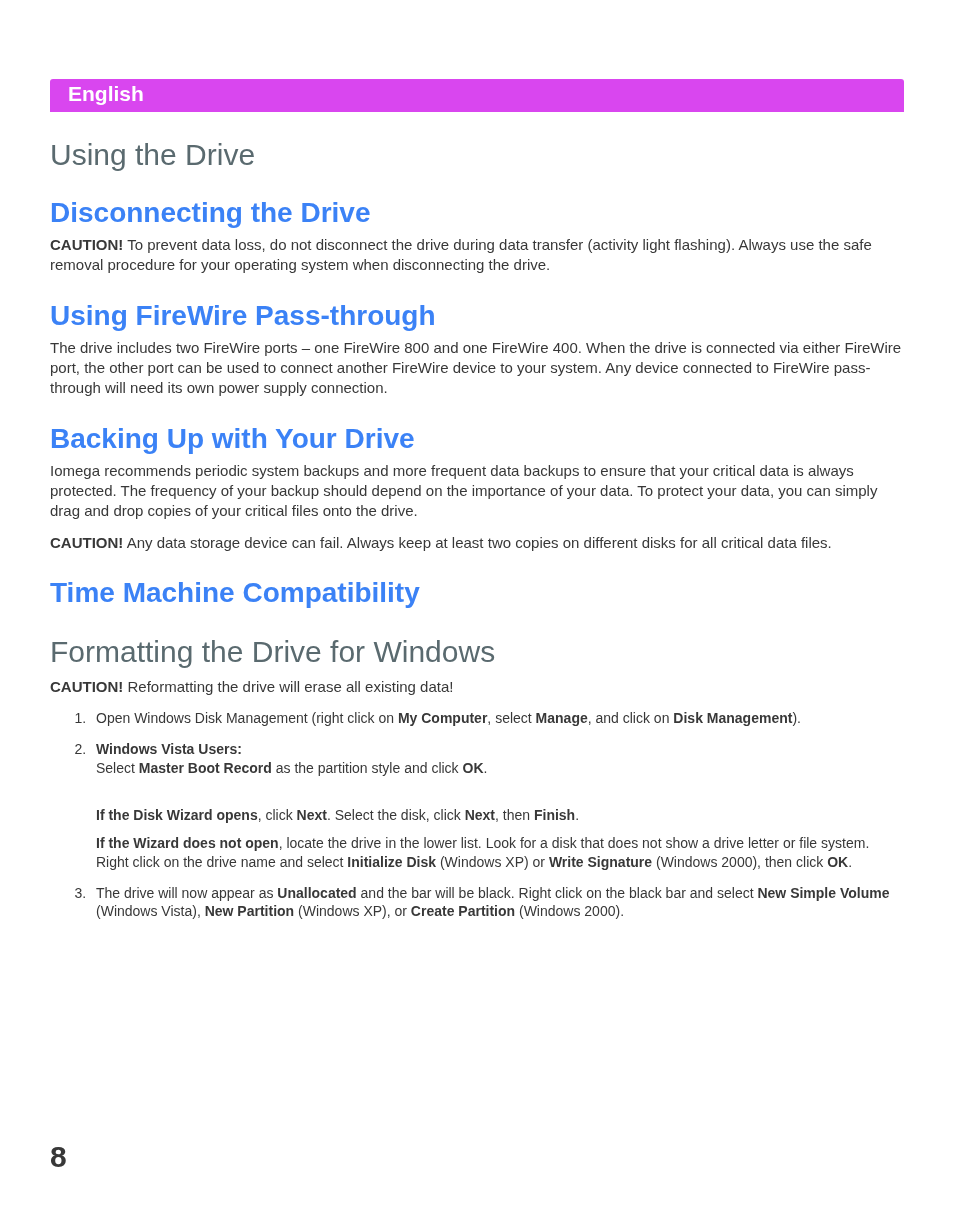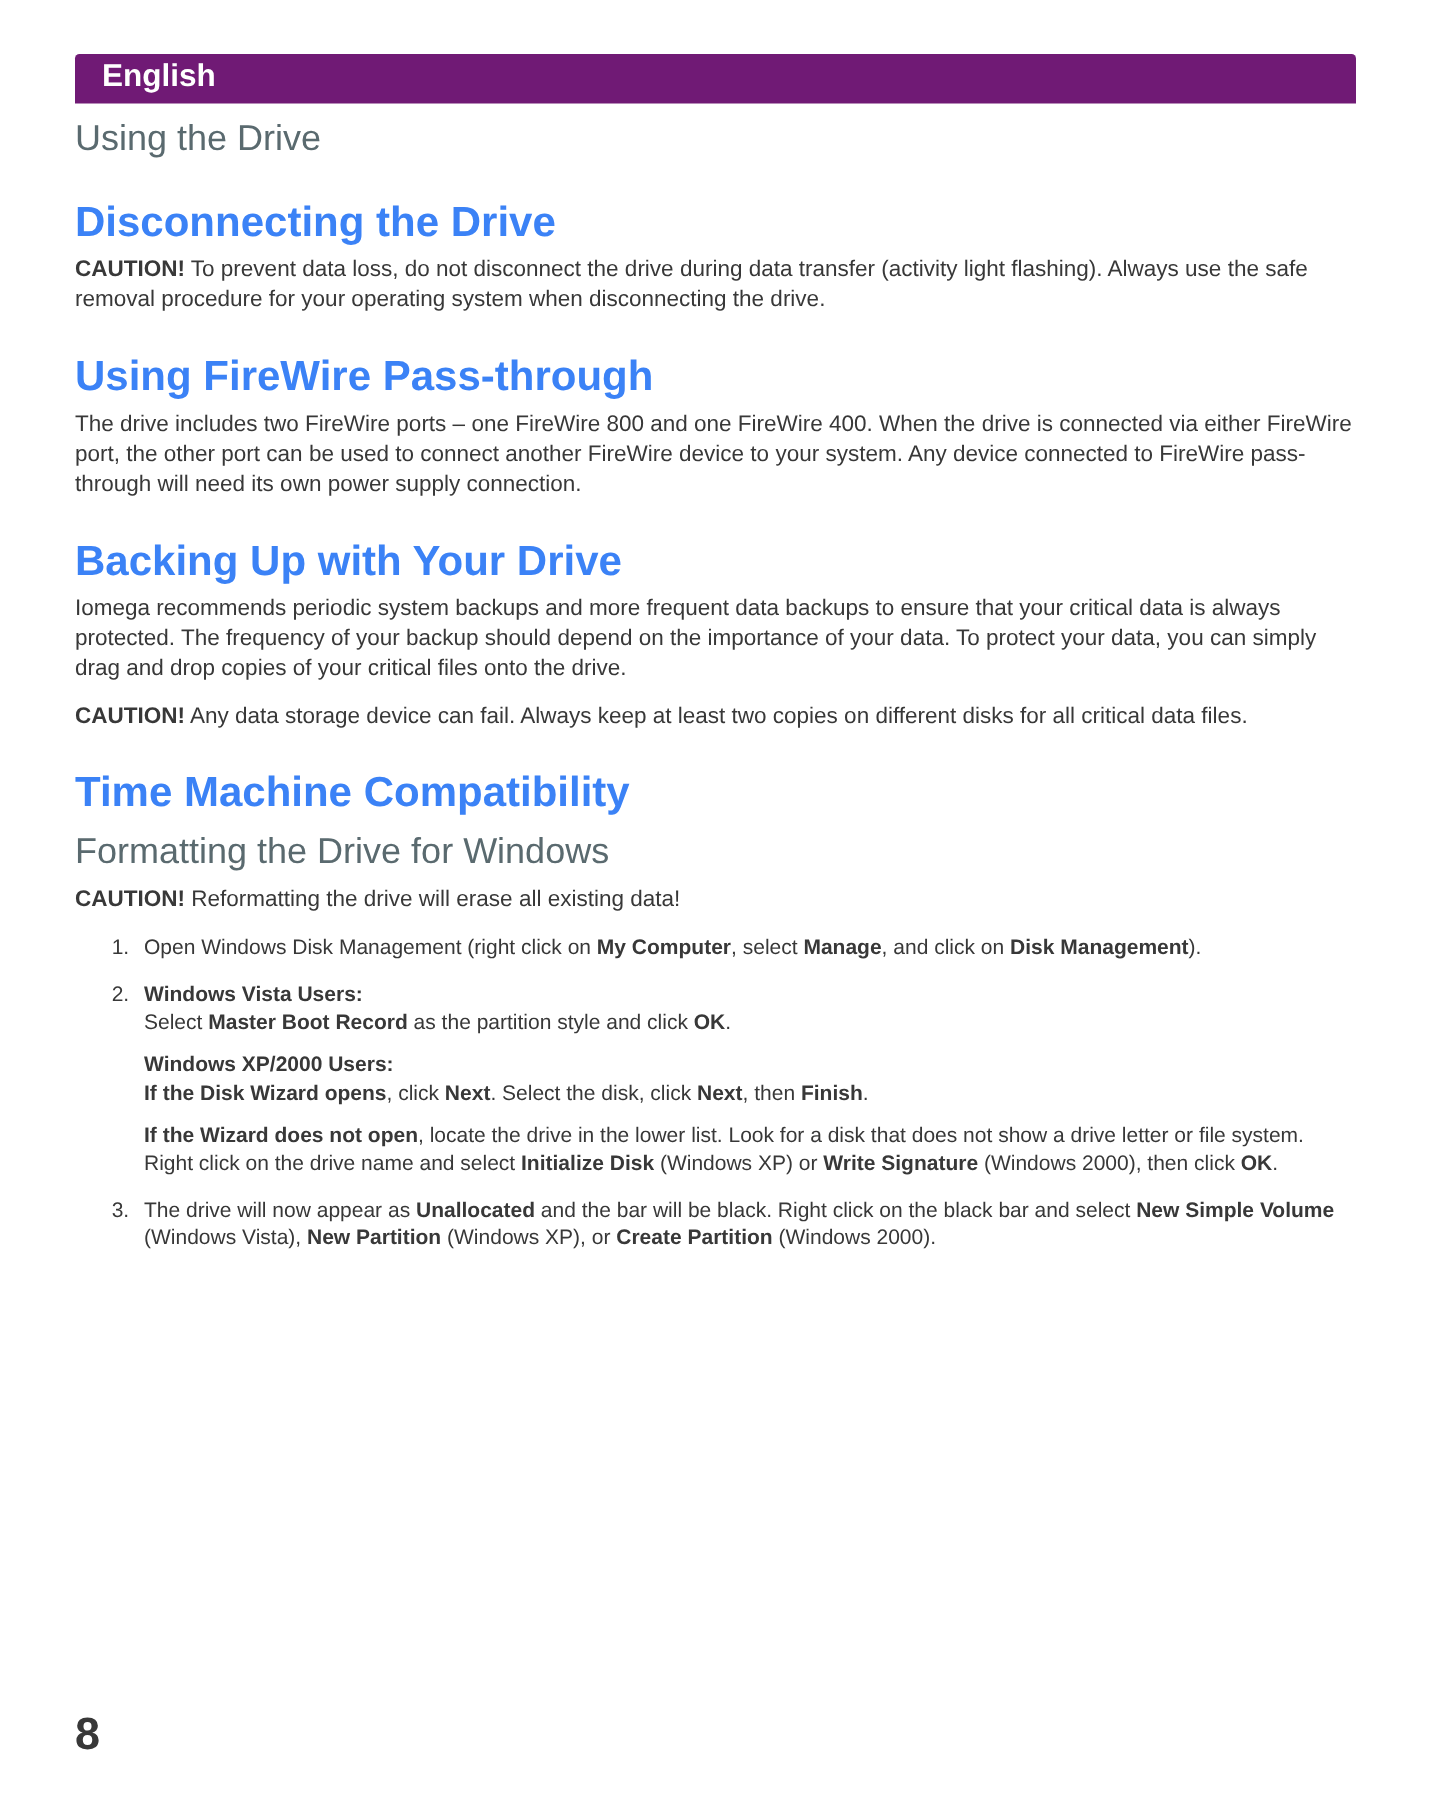--- a/index.html
+++ b/index.html
@@ -8,33 +8,34 @@
       height: 1206px;
       background: #fff;
       font-family: "Segoe UI", "Helvetica Neue", Arial, sans-serif;
       color: #383838;
       position: relative;
     }
     .page {
       padding: 36px 50px 0 50px;
     }
     .lang-bar {
-      background: #701a75;
+      background: #d946ef;
       color: #fff;
       font-size: 21px;
       font-weight: 700;
       padding: 3px 18px 6px 18px;
       border-radius: 3px 3px 0 0;
       margin-bottom: 10px;
+      margin-top: 43px;
     }
     .h1 {
       color: #5a6a6f;
-      font-size: 24px;
+      font-size: 30px;
       font-weight: 500;
-      margin: 10px 0 8px 0;
+      margin: 26px 0 8px 0;
     }
     .h2 {
       color: #3b82f6;
       font-size: 28px;
       font-weight: 700;
       margin: 25px 0 6px 0;
     }
     .para, .li-text {
       color: #383838;
       font-size: 15px;
@@ -99,21 +100,21 @@
 
   <ol class="steps">
     <li>
       <span>Open Windows Disk Management (right click on </span><span class="bold">My Computer</span><span>, select </span><span class="bold">Manage</span><span>, and click on </span><span class="bold">Disk Management</span><span>).</span>
     </li>
     <li>
       <span class="bold">Windows Vista Users:</span><br>
       <span>Select </span><span class="bold">Master Boot Record</span><span> as the partition style and click </span><span class="bold">OK</span><span>.</span>
 
       <div class="subblock">
-        <span class="bold">Windows XP/2000 Users:</span><br>
+        <br>
         <span class="bold">If the Disk Wizard opens</span><span>, click </span><span class="bold">Next</span><span>. Select the disk, click </span><span class="bold">Next</span><span>, then </span><span class="bold">Finish</span><span>.</span>
       </div>
 
       <div class="subblock">
         <span class="bold">If the Wizard does not open</span><span>, locate the drive in the lower list. Look for a disk that does not show a drive letter or file system. Right click on the drive name and select </span><span class="bold">Initialize Disk</span><span> (Windows XP) or </span><span class="bold">Write Signature</span><span> (Windows 2000), then click </span><span class="bold">OK</span><span>.</span>
       </div>
     </li>
     <li>
       <span>The drive will now appear as </span><span class="bold">Unallocated</span><span> and the bar will be black. Right click on the black bar and select </span><span class="bold">New Simple Volume</span><span> (Windows Vista), </span><span class="bold">New Partition</span><span> (Windows XP), or </span><span class="bold">Create Partition</span><span> (Windows 2000).</span>
     </li>

